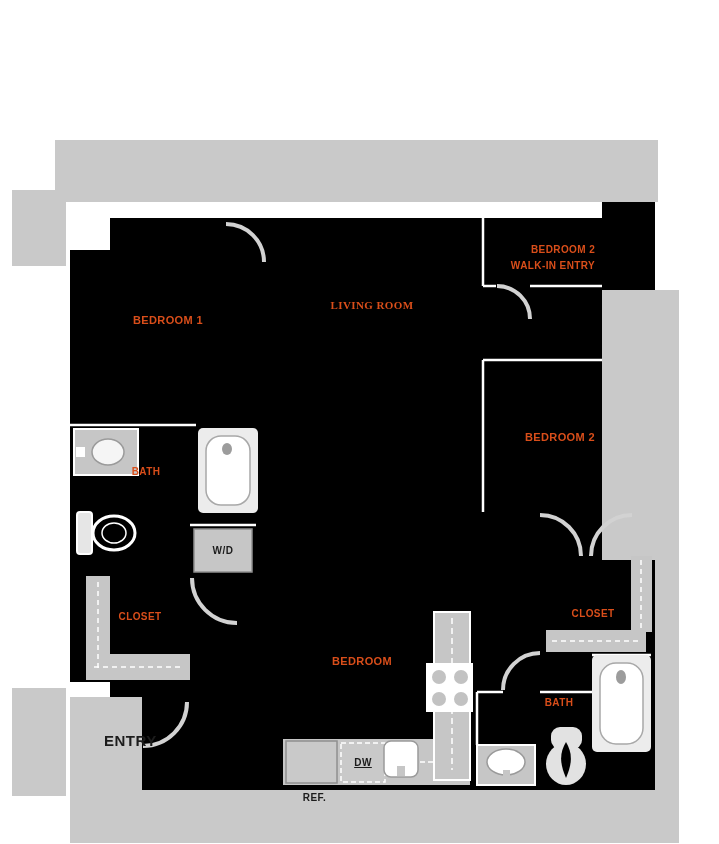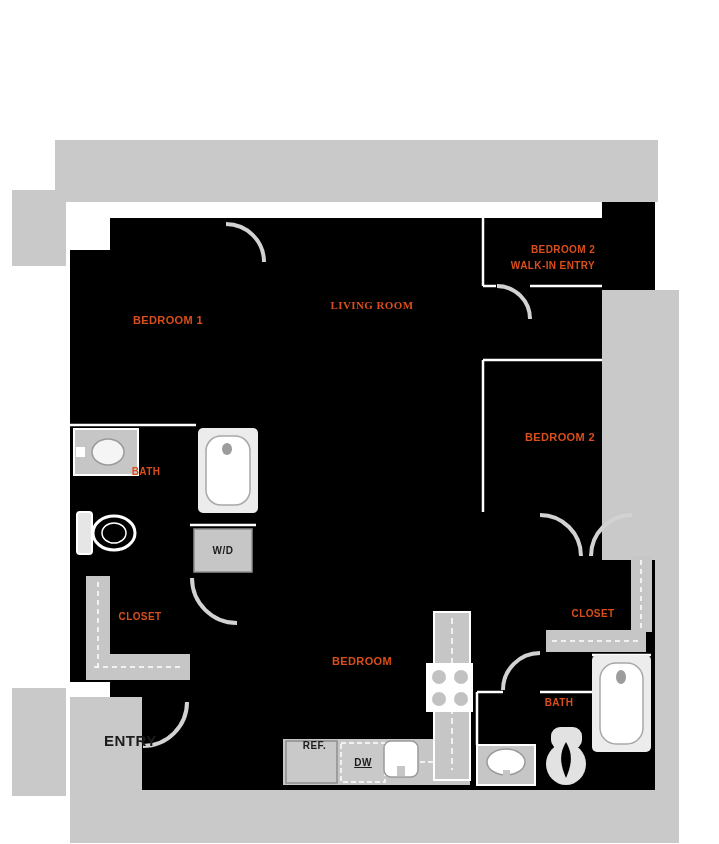--- a/index.html
+++ b/index.html
@@ -148,18 +148,18 @@
     <div>WALK-IN ENTRY</div>
   </div>
   <div class="room-label" style="left:560px;top:430px;">BEDROOM 2</div>
   <div class="room-label small" style="left:146px;top:464px;">BATH</div>
   <div class="room-label small" style="left:140px;top:609px;">CLOSET</div>
   <div class="room-label small" style="left:593px;top:606px;">CLOSET</div>
   <div class="room-label" style="left:362px;top:654px;">BEDROOM</div>
   <div class="room-label small" style="left:559px;top:695px;">BATH</div>
 
   <div class="appl" style="left:194px;top:529px;width:58px;height:43px;">W/D</div>
-  <div class="appl" style="left:286px;top:724px;width:57px;height:42px;">REF.</div>
+  <div class="appl" style="left:286px;top:776px;width:57px;height:42px;">REF.</div>
   <div class="appl" style="left:341px;top:743px;width:44px;height:39px;text-decoration:underline;">DW</div>
 
   <div class="dark-label" style="left:76px;top:732px;font-size:15px;letter-spacing:.5px;padding-left:28px;">ENTRY</div>
 
 </div>
 
 </body></html>

